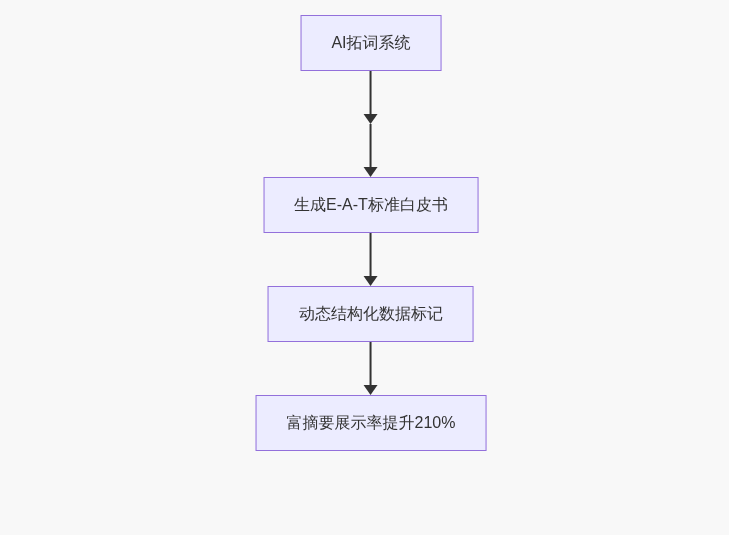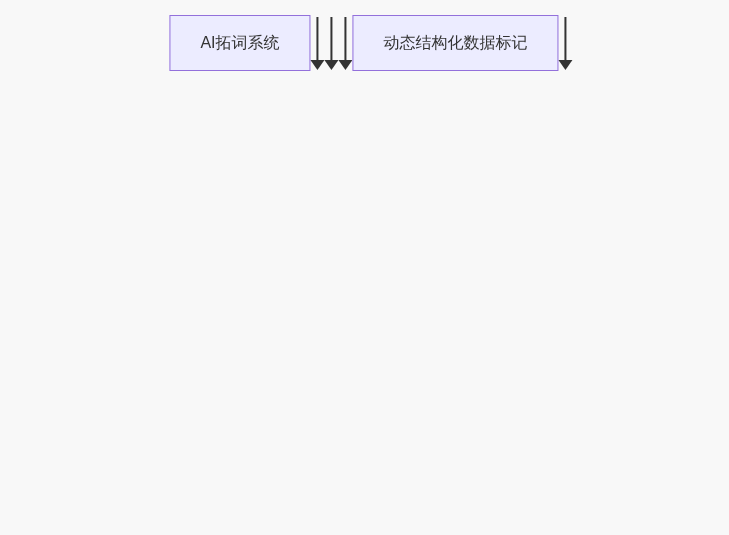--- a/index.html
+++ b/index.html
@@ -17,21 +17,21 @@
     position: relative;
     width: 729px;
     height: 535px;
   }
   .flow {
     position: absolute;
     top: 15px;
     left: 371px;
     transform: translateX(-50%);
     display: flex;
-    flex-direction: row;
+    flex-direction: column;
     align-items: center;
   }
   .node {
     box-sizing: border-box;
     height: 56px;
     padding: 0 30px;
     display: flex;
     align-items: center;
     justify-content: center;
     background: var(--node-fill, #ECECFF);
@@ -75,30 +75,36 @@
       <span class="line"></span>
       <span class="head"></span>
     </div>
 
 
     <div class="edge">
       <span class="line"></span>
       <span class="head"></span>
     </div>
 
+    <div class="node">
+      <span>生成E-A-T标准白皮书</span>
+    </div>
 
     <div class="edge">
       <span class="line"></span>
       <span class="head"></span>
     </div>
 
     <div class="node">
       <span>动态结构化数据标记</span>
     </div>
 
     <div class="edge">
       <span class="line"></span>
       <span class="head"></span>
     </div>
 
+    <div class="node">
+      <span>富摘要展示率提升210%</span>
+    </div>
 
   </div>
 </div>
 
 </body></html>

